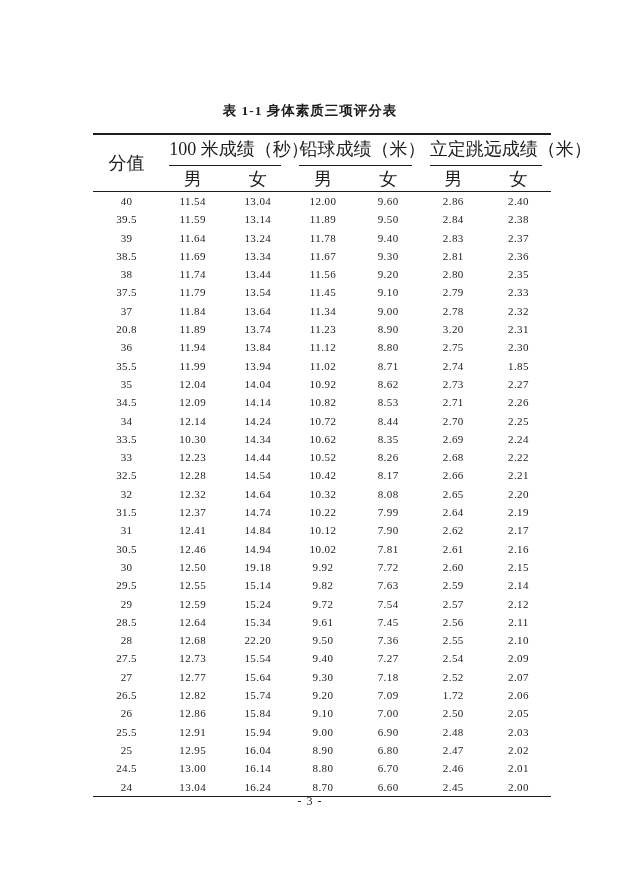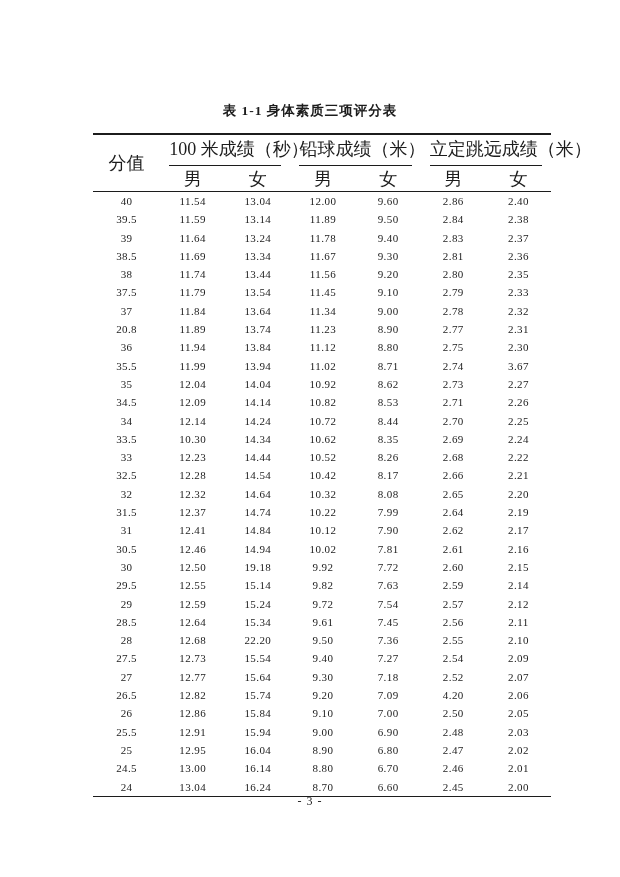--- a/index.html
+++ b/index.html
@@ -185,40 +185,40 @@
           <td>9.00</td>
           <td>2.78</td>
           <td>2.32</td>
         </tr>
         <tr>
           <td>20.8</td>
           <td>11.89</td>
           <td>13.74</td>
           <td>11.23</td>
           <td>8.90</td>
-          <td>2.77</td>
+          <td>3.20</td>
           <td>2.31</td>
         </tr>
         <tr>
           <td>36</td>
           <td>11.94</td>
           <td>13.84</td>
           <td>11.12</td>
           <td>8.80</td>
           <td>2.75</td>
           <td>2.30</td>
         </tr>
         <tr>
           <td>35.5</td>
           <td>11.99</td>
           <td>13.94</td>
           <td>11.02</td>
           <td>8.71</td>
           <td>2.74</td>
-          <td>3.67</td>
+          <td>1.85</td>
         </tr>
         <tr>
           <td>35</td>
           <td>12.04</td>
           <td>14.04</td>
           <td>10.92</td>
           <td>8.62</td>
           <td>2.73</td>
           <td>2.27</td>
         </tr>
@@ -365,21 +365,21 @@
           <td>7.18</td>
           <td>2.52</td>
           <td>2.07</td>
         </tr>
         <tr>
           <td>26.5</td>
           <td>12.82</td>
           <td>15.74</td>
           <td>9.20</td>
           <td>7.09</td>
-          <td>4.20</td>
+          <td>1.72</td>
           <td>2.06</td>
         </tr>
         <tr>
           <td>26</td>
           <td>12.86</td>
           <td>15.84</td>
           <td>9.10</td>
           <td>7.00</td>
           <td>2.50</td>
           <td>2.05</td>

